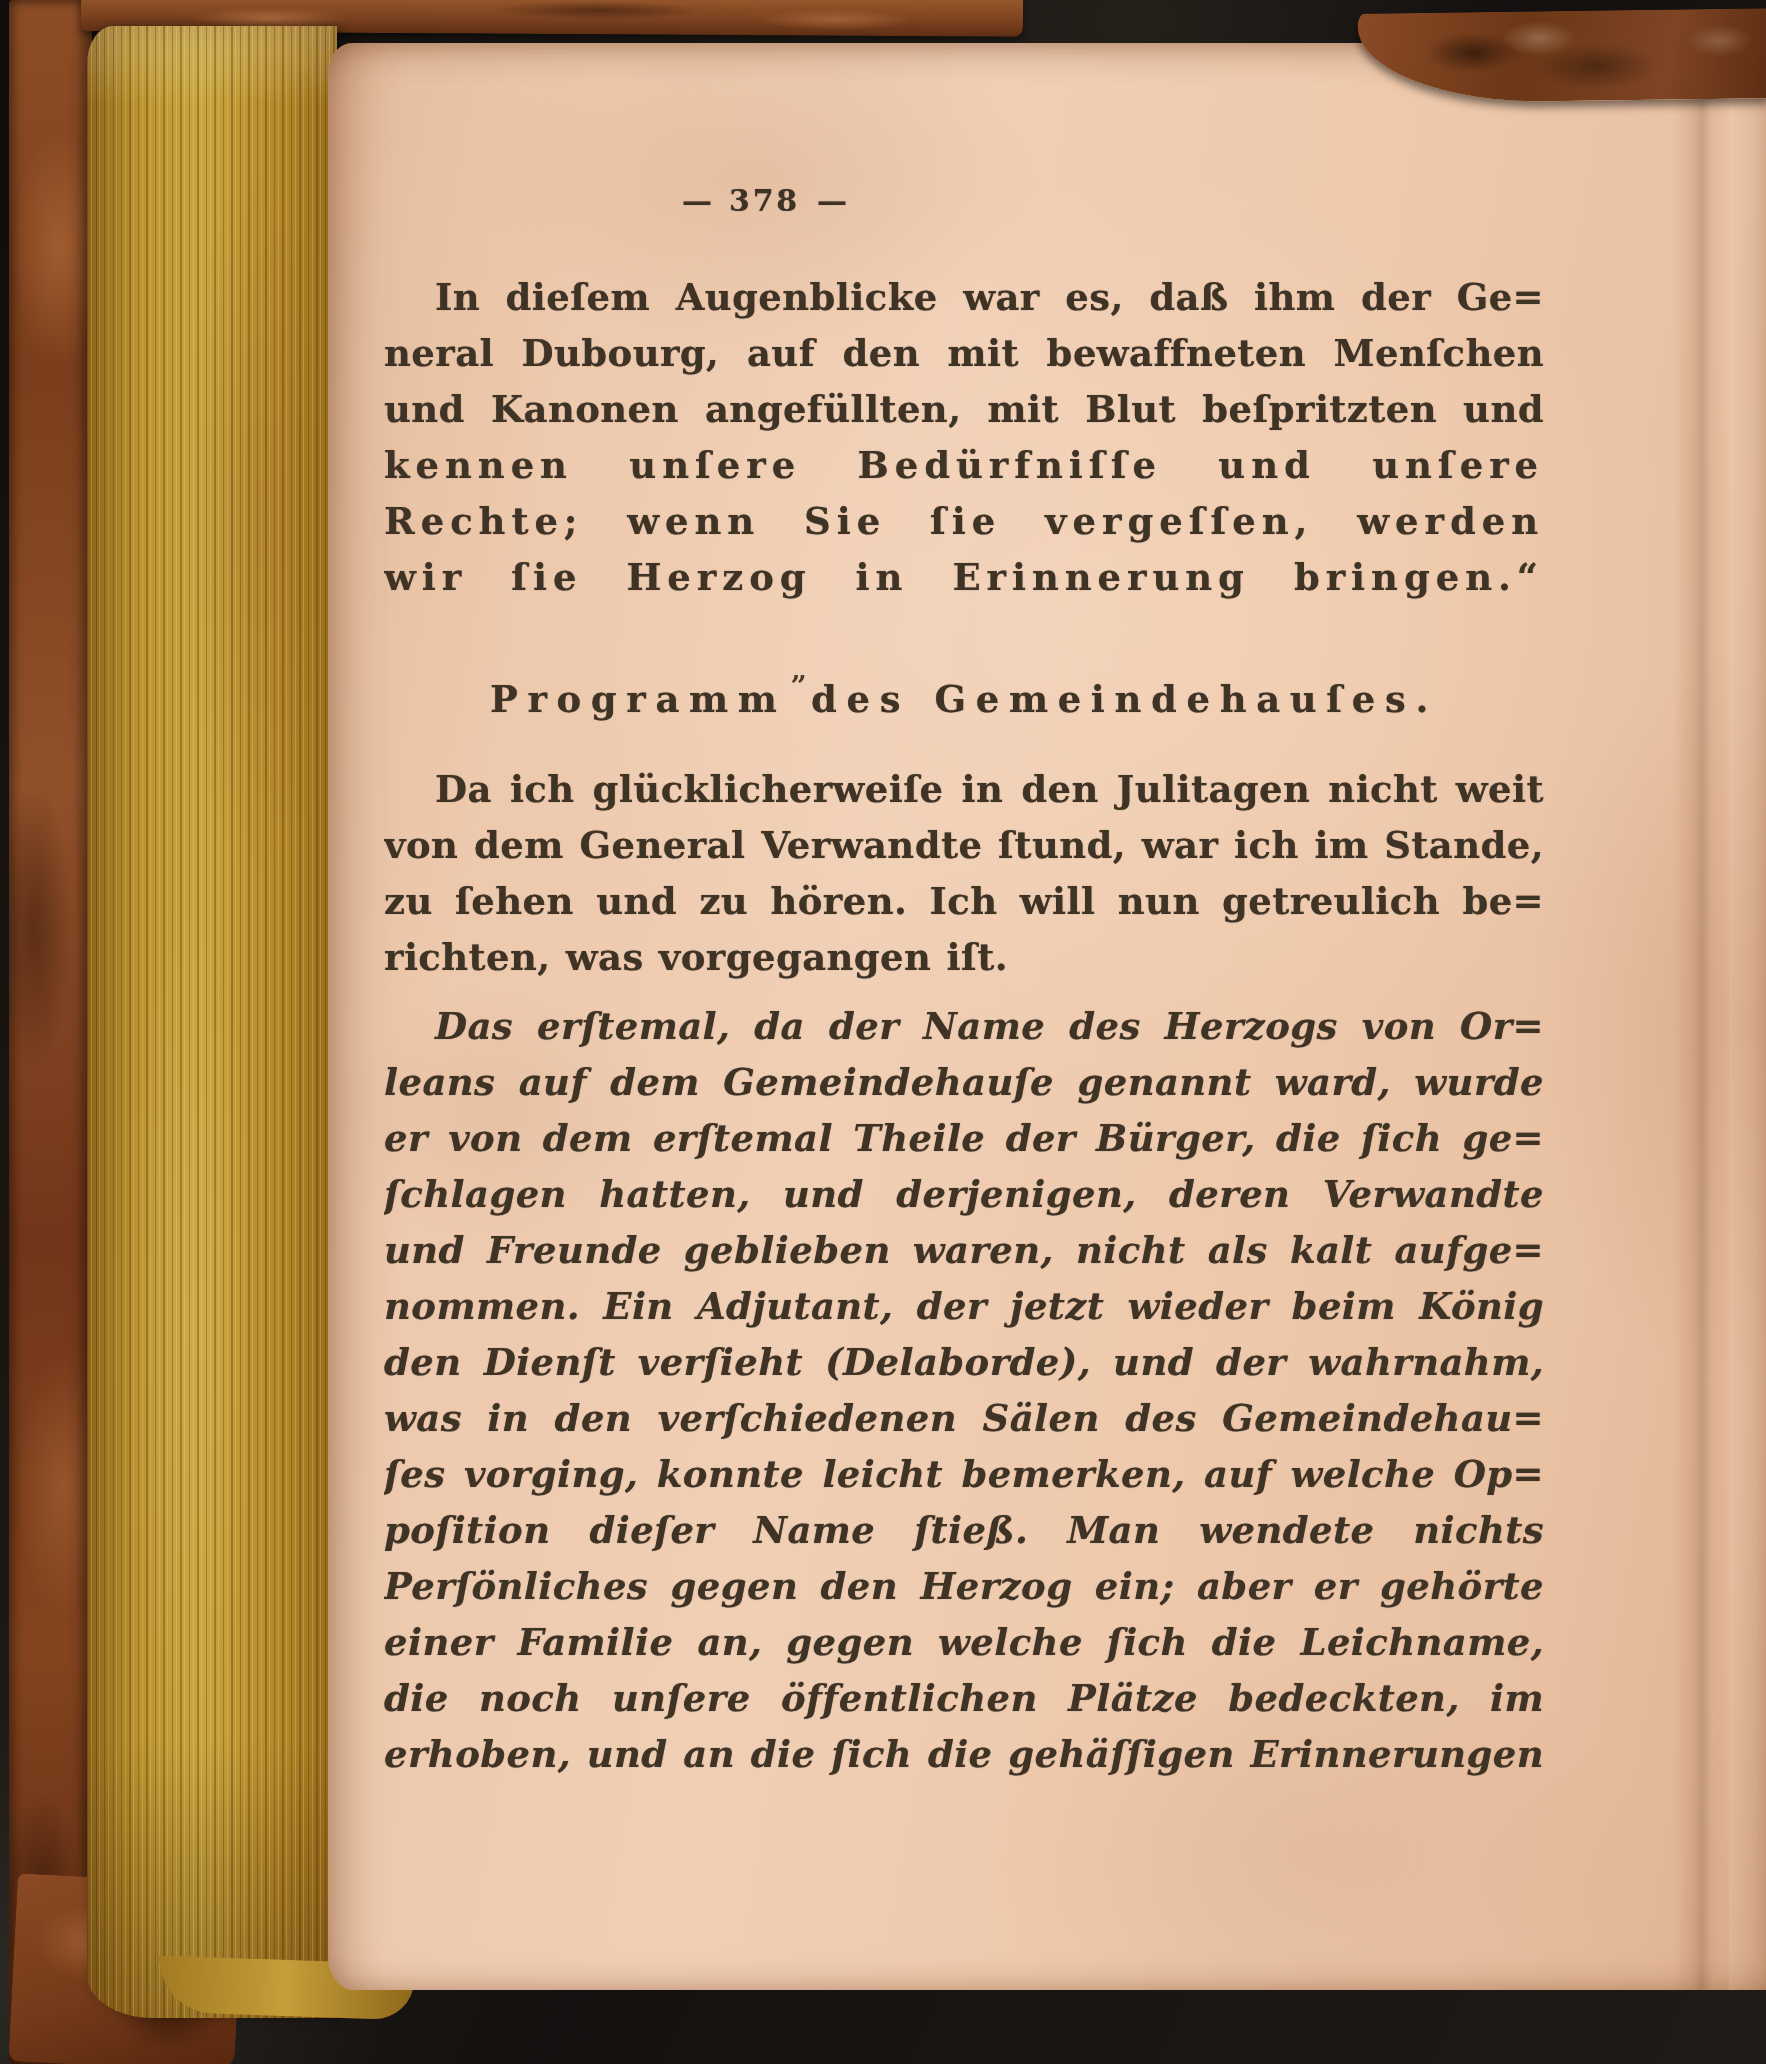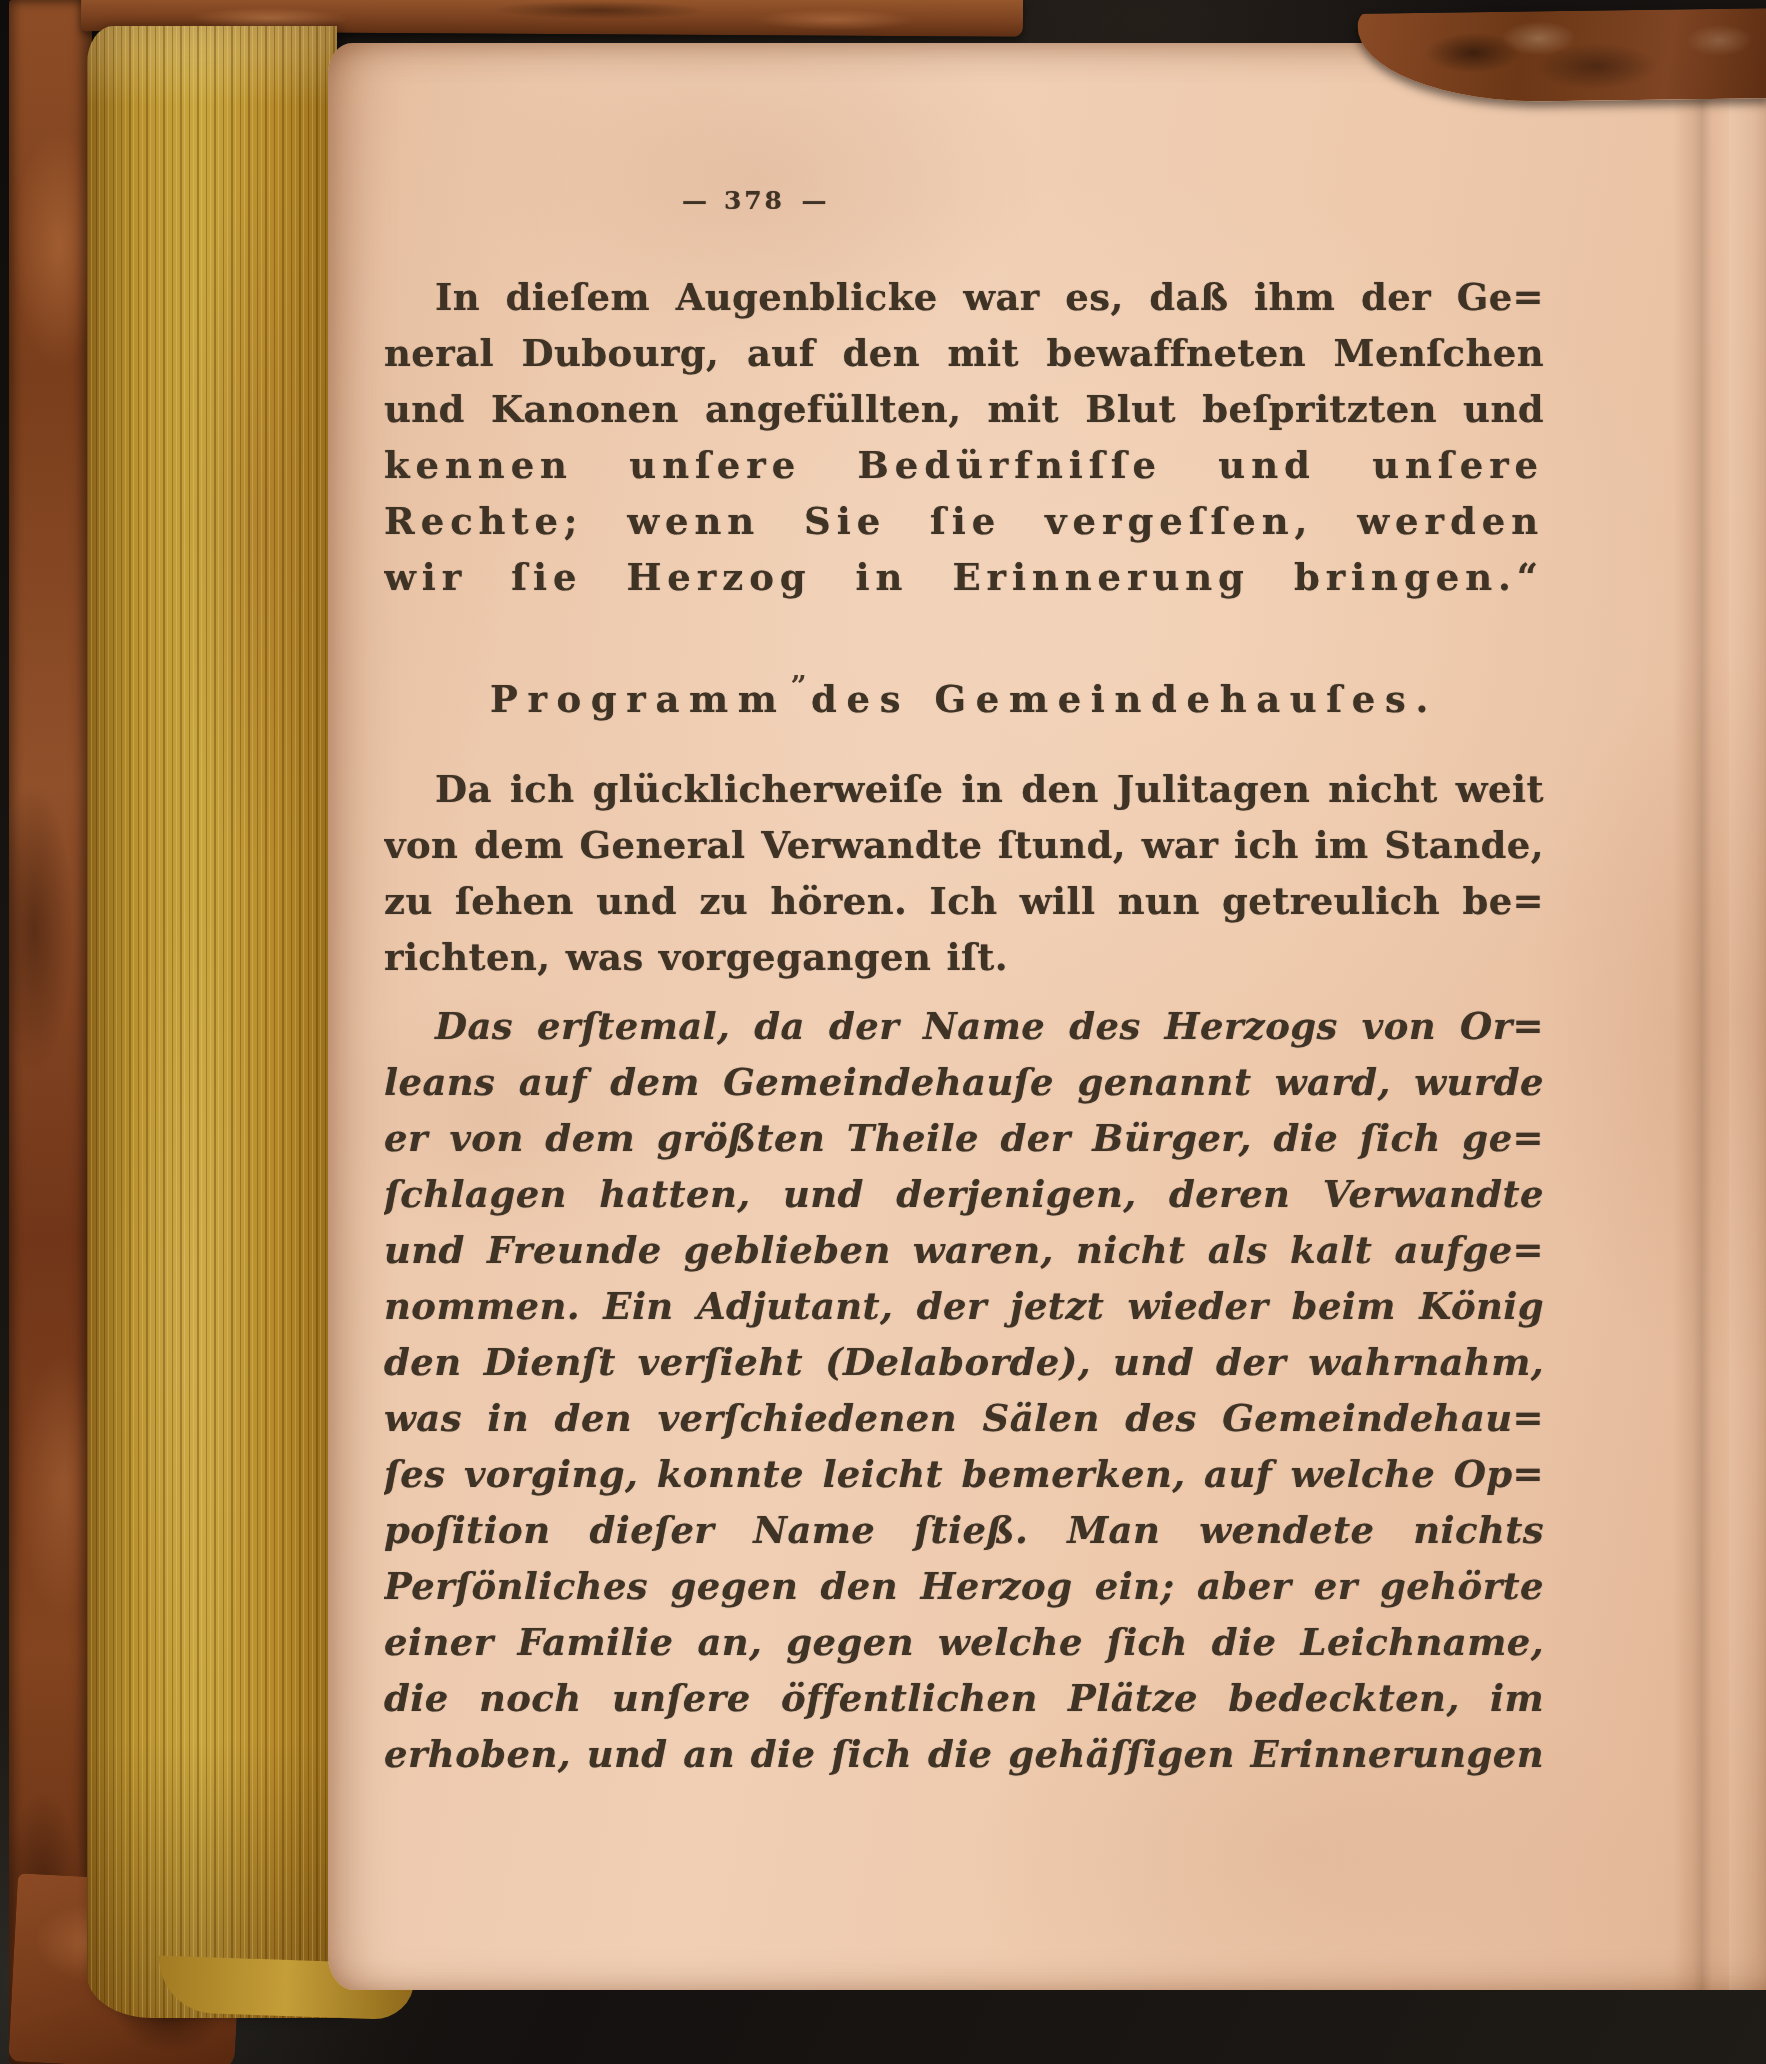--- a/index.html
+++ b/index.html
@@ -109,21 +109,21 @@
     position:absolute; left:1401px; top:0; width:38px; height:100%; z-index:1;
     background: linear-gradient(90deg, rgba(255,240,220,.10), rgba(120,70,40,.10));
   }
   
   .textblock {
     position:absolute; left:56px; top:130px; width:1160px; z-index:2;
     color:#3f3326; font-weight:bold; font-size:37px; line-height:56px;
     letter-spacing:0.4px; word-spacing:1.9px;
     text-shadow: 0 0 1.1px rgba(63,51,38,.55);
   }
-  .pagenum { font-size:25px; padding-left:281px; height:56px; }
+  .pagenum { font-size:30px; padding-left:281px; height:56px; }
   .pagenum .dash { margin:0 17px; letter-spacing:0; }
   .pagenum .num { letter-spacing:2.8px; }
   .tline { text-align:justify; text-align-last:justify; height:56px; overflow:hidden; }
   .indent { text-indent:51px; }
   .sperr { letter-spacing:.16em; }
   .nojust { text-align-last:left; }
   .heading {
     margin-top:66px; height:56px; text-align:left;
     letter-spacing:.26em; text-align-last:center;
   }
@@ -174,21 +174,21 @@
       <div class="para mt-p2">
         <div class="tline indent">Da ich glücklicherweiſe in den Julitagen nicht weit</div>
         <div class="tline">von dem General Verwandte ſtund, war ich im Stande,</div>
         <div class="tline">zu ſehen und zu hören. Ich will nun getreulich be=</div>
         <div class="tline nojust">richten, was vorgegangen iſt.</div>
       </div>
 
       <div class="para mt-p3">
         <div class="tline indent">Das erſtemal, da der Name des Herzogs von Or=</div>
         <div class="tline">leans auf dem Gemeindehauſe genannt ward, wurde</div>
-        <div class="tline">er von dem größten Theile der Bürger, die ſich ge=</div>
+        <div class="tline">er von dem erſtemal Theile der Bürger, die ſich ge=</div>
         <div class="tline">ſchlagen hatten, und derjenigen, deren Verwandte</div>
         <div class="tline">und Freunde geblieben waren, nicht als kalt aufge=</div>
         <div class="tline">nommen. Ein Adjutant, der jetzt wieder beim König</div>
         <div class="tline">den Dienſt verſieht (Delaborde), und der wahrnahm,</div>
         <div class="tline">was in den verſchiedenen Sälen des Gemeindehau=</div>
         <div class="tline">ſes vorging, konnte leicht bemerken, auf welche Op=</div>
         <div class="tline">poſition dieſer Name ſtieß. Man wendete nichts</div>
         <div class="tline">Perſönliches gegen den Herzog ein; aber er gehörte</div>
         <div class="tline">einer Familie an, gegen welche ſich die Leichname,</div>
         <div class="tline">die noch unſere öffentlichen Plätze bedeckten, im Tode</div>

